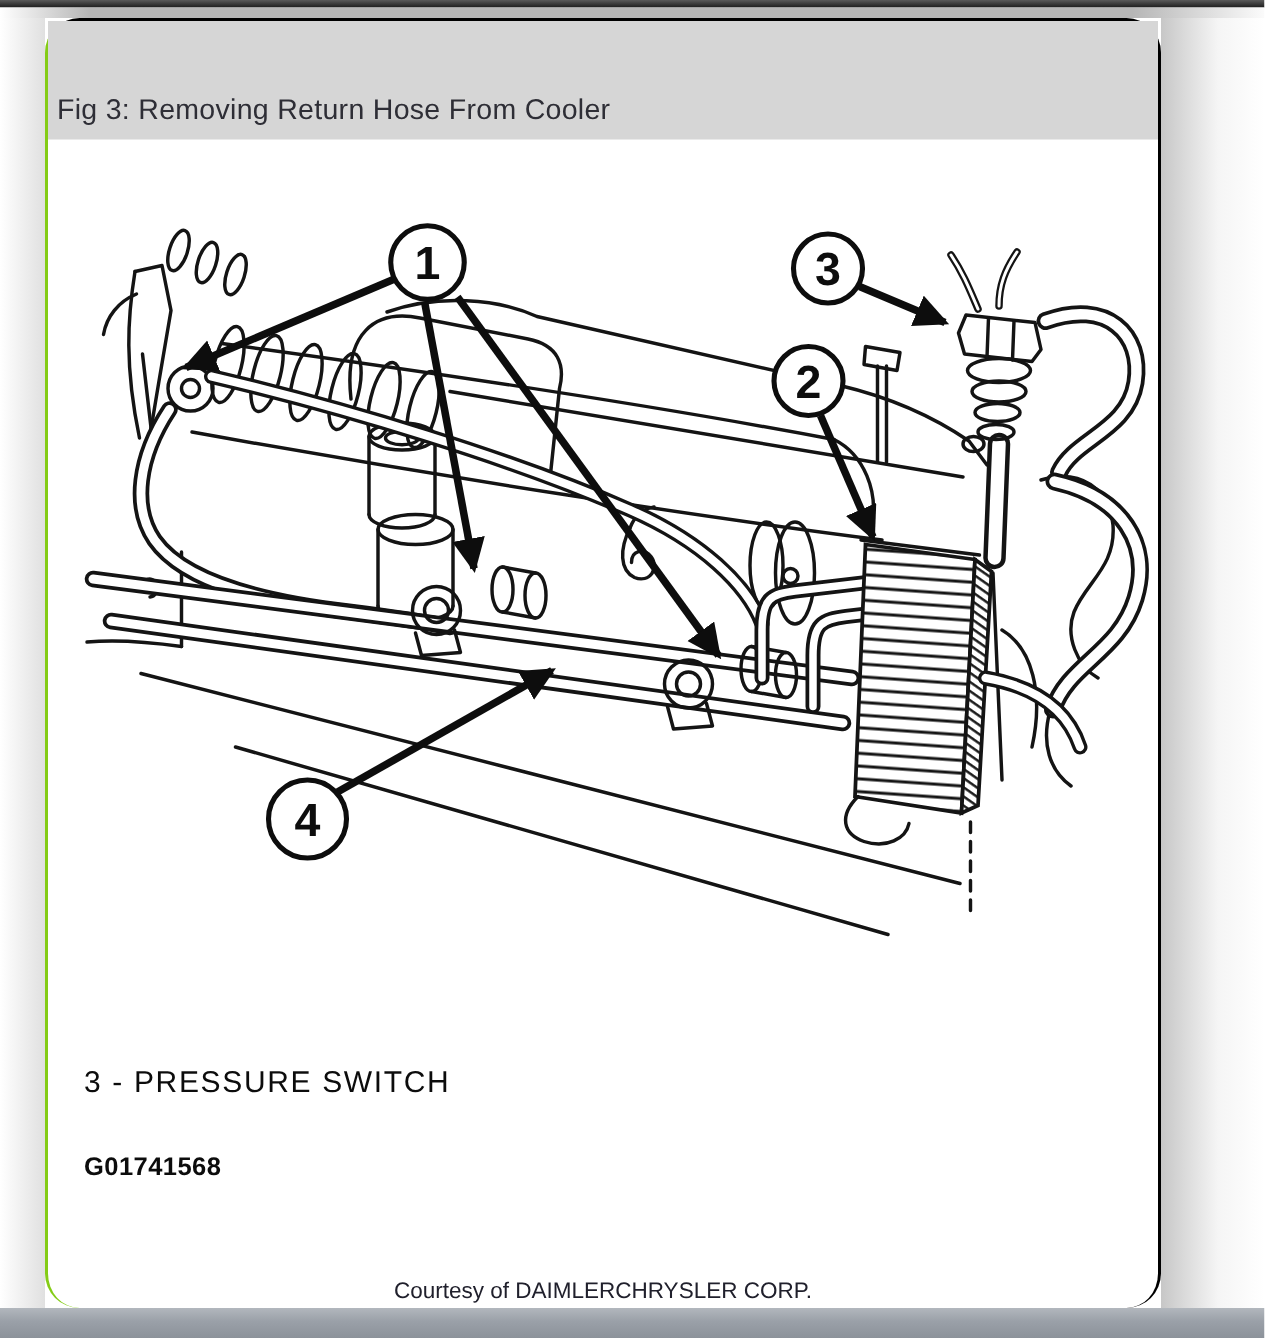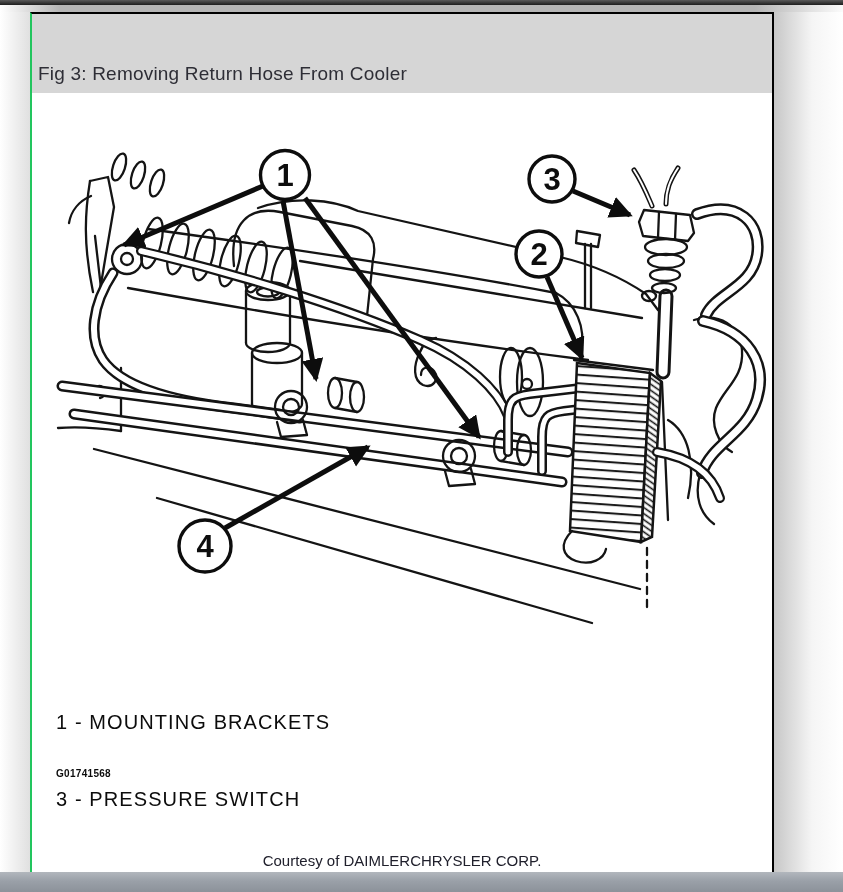--- a/index.html
+++ b/index.html
@@ -10,28 +10,28 @@
   .top-dark{position:absolute;left:0;top:0;width:843px;height:5px;
     background:linear-gradient(#5a5a5a,#1d1d1d);}
   .chrome-band{position:absolute;left:0;top:5px;width:843px;height:7px;
     background:linear-gradient(to right,#ffffff,#b6b6b6 60px,#b6b6b6 755px,#fbfbfb);}
   .left-margin{position:absolute;left:0;top:12px;width:30px;height:860px;
     background:linear-gradient(to right,#ffffff,#e0e0e0);}
   .right-shadow{position:absolute;left:774px;top:12px;width:69px;height:860px;
     background:linear-gradient(to right,#c7c7c7,#f5f5f5 55%,#ffffff);}
   .panel{position:absolute;left:30px;top:12px;width:744px;height:860px;
     box-sizing:border-box;background:#ffffff;
-    border-top:2px solid #000;border-left:2px solid #22c55e;border-right:2px solid #000;}
+    border-top:2px solid #000;border-left:2px solid #84cc16;border-right:2px solid #000;border-radius:23px;}
   .panel-header{position:absolute;top:0;left:0;right:0;height:79px;background:#d6d6d6;
     display:flex;align-items:flex-end;padding:0 0 8px 6px;box-sizing:border-box;}
   .fig-title{font-size:19px;color:#2e2e36;letter-spacing:.2px;}
   .figure-area{position:absolute;top:79px;left:0;width:740px;height:560px;}
   .legend{position:absolute;top:645px;left:24px;font-size:20px;letter-spacing:1.1px;
     color:#0c0c0c;line-height:25.5px;white-space:pre;}
-  .figure-id{position:absolute;top:754px;left:24px;font-size:10px;font-weight:bold;
+  .figure-id{position:absolute;top:754px;left:24px;font-size:17px;font-weight:bold;
     letter-spacing:.3px;color:#0c0c0c;}
   .courtesy{position:absolute;top:838px;left:0;width:100%;text-align:center;
     font-size:15px;color:#20202c;}
   .bottom-bar{position:absolute;left:0;top:872px;width:843px;height:20px;
     background:linear-gradient(#b2b7bd,#9aa0a8 45%,#8c929a);}
   
   .art{stroke:#141414;stroke-width:2.3;fill:none;stroke-linecap:round;stroke-linejoin:round;}
   .fatOuter{stroke:#141414;fill:none;stroke-linecap:round;stroke-linejoin:round;}
   .fatInner{stroke:#ffffff;fill:none;stroke-linecap:round;stroke-linejoin:round;}
   .arrow{stroke:#0d0d0d;stroke-width:5;fill:none;}
@@ -220,21 +220,20 @@
         <text class="callout-num" x="552" y="190">3</text>
       </g>
       <g>
         <circle class="callout-circle" cx="205" cy="546" r="26"></circle>
         <text class="callout-num" x="205" y="557">4</text>
       </g>
     </svg>
   </div>
 
   <div class="legend">
-    <div>1 - MOUNTING BRACKETS</div>
     <div>3 - PRESSURE SWITCH</div>
     
   </div>
 
   <div class="figure-id">G01741568</div>
   <div class="courtesy">Courtesy of DAIMLERCHRYSLER CORP.</div>
 </div>
 
 <div class="bottom-bar"></div>
 

